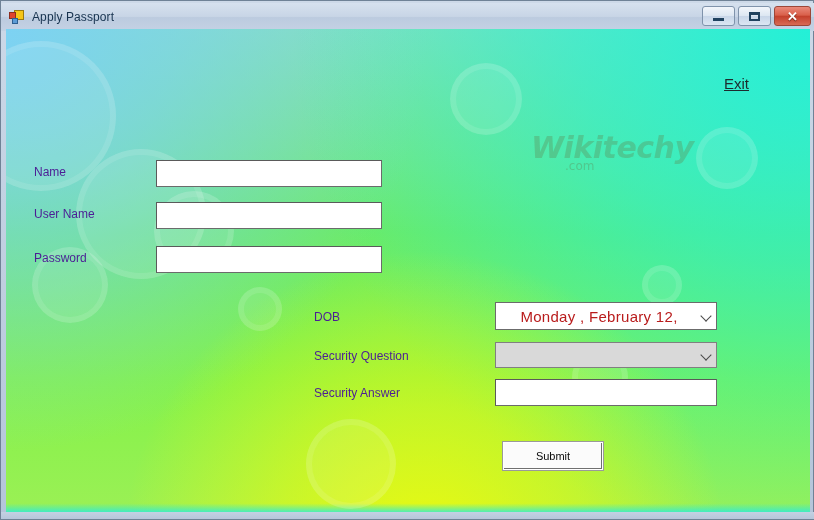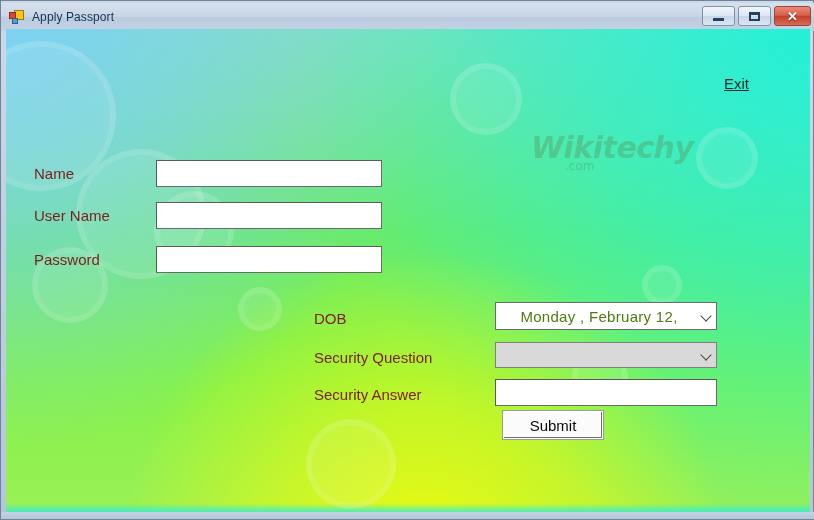--- a/index.html
+++ b/index.html
@@ -203,22 +203,22 @@
     font-family: "DejaVu Serif", serif;
     font-style: italic;
     font-size: 27px;
     color: #0b0b0b;
     letter-spacing: 0.2px;
   }
 
   
   .field-label {
     position: absolute;
-    font-size: 15px;
-    color: #7f1d1d;
+    font-size: 12px;
+    color: #4c1d95;
     white-space: nowrap;
   }
   .textbox {
     position: absolute;
     box-sizing: border-box;
     background: #ffffff;
     border: 1px solid #6b6b6b;
     border-top-color: #5a5a5a;
     border-left-color: #5a5a5a;
     font-size: 14px;
@@ -238,21 +238,21 @@
     align-items: center;
     overflow: hidden;
   }
   .combo.gray {
     background: #d9d9d9;
     border-color: #808080;
   }
   .combo-text {
     flex: 1 1 auto;
     font-size: 15px;
-    color: #4d7c0f;
+    color: #b91c1c;
     white-space: nowrap;
     overflow: hidden;
     text-align: center;
     padding-left: 6px;
     letter-spacing: 0.3px;
   }
   .combo-arrow {
     flex: 0 0 auto;
     width: 20px;
     display: flex;
@@ -276,27 +276,28 @@
 
   
   .btn {
     position: absolute;
     box-sizing: border-box;
     background: #fbfbfb;
     border: 1px solid #ffffff;
     box-shadow:
       inset -1px -1px 0 0 #707070,
       0 0 0 1px #9a9a9a;
-    font-size: 15px;
+    font-size: 11px;
     color: #0a0a0a;
     font-family: "Liberation Sans", sans-serif;
     cursor: pointer;
     display: flex;
     align-items: center;
     justify-content: center;
+    margin-top: 31px;
   }
 
   
   .bottom-chrome {
     position: absolute;
     left: 0;
     bottom: 0;
     width: 814px;
     height: 7px;
     background: linear-gradient(to bottom, #c3d1e3, #b6c6da);

